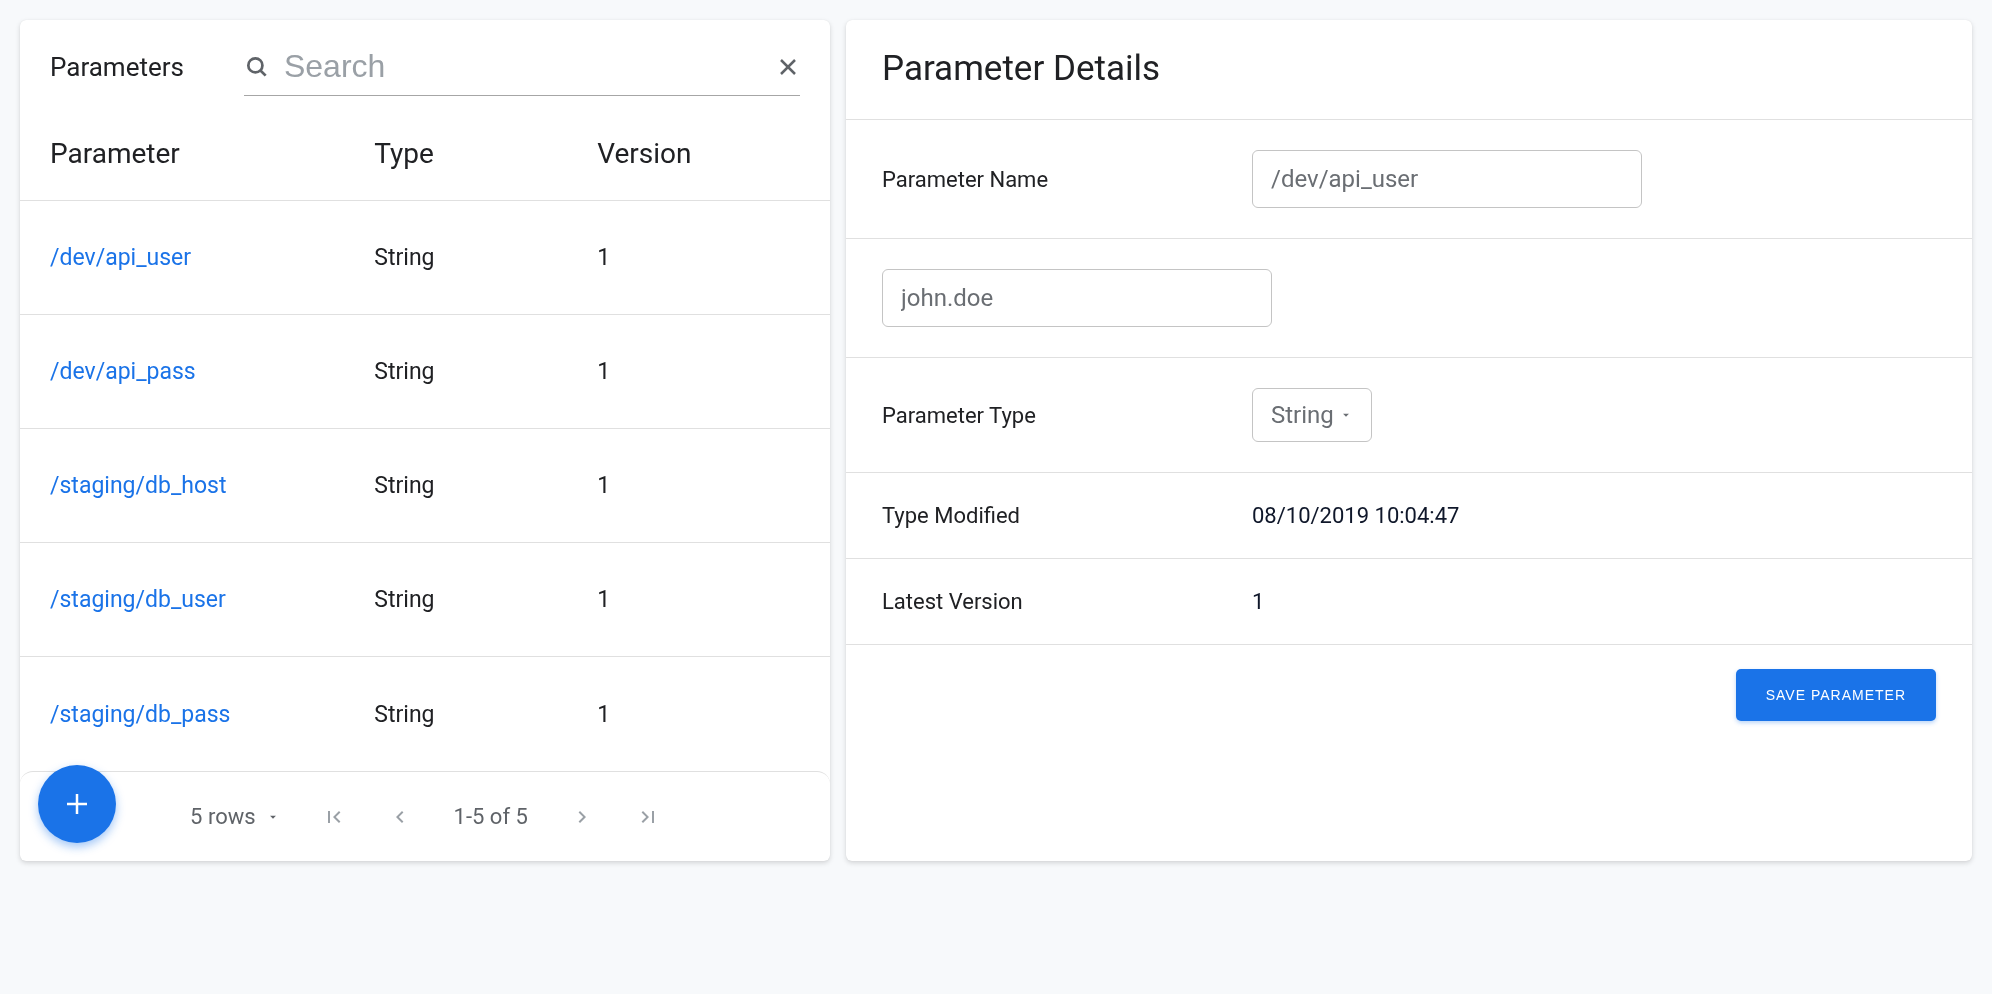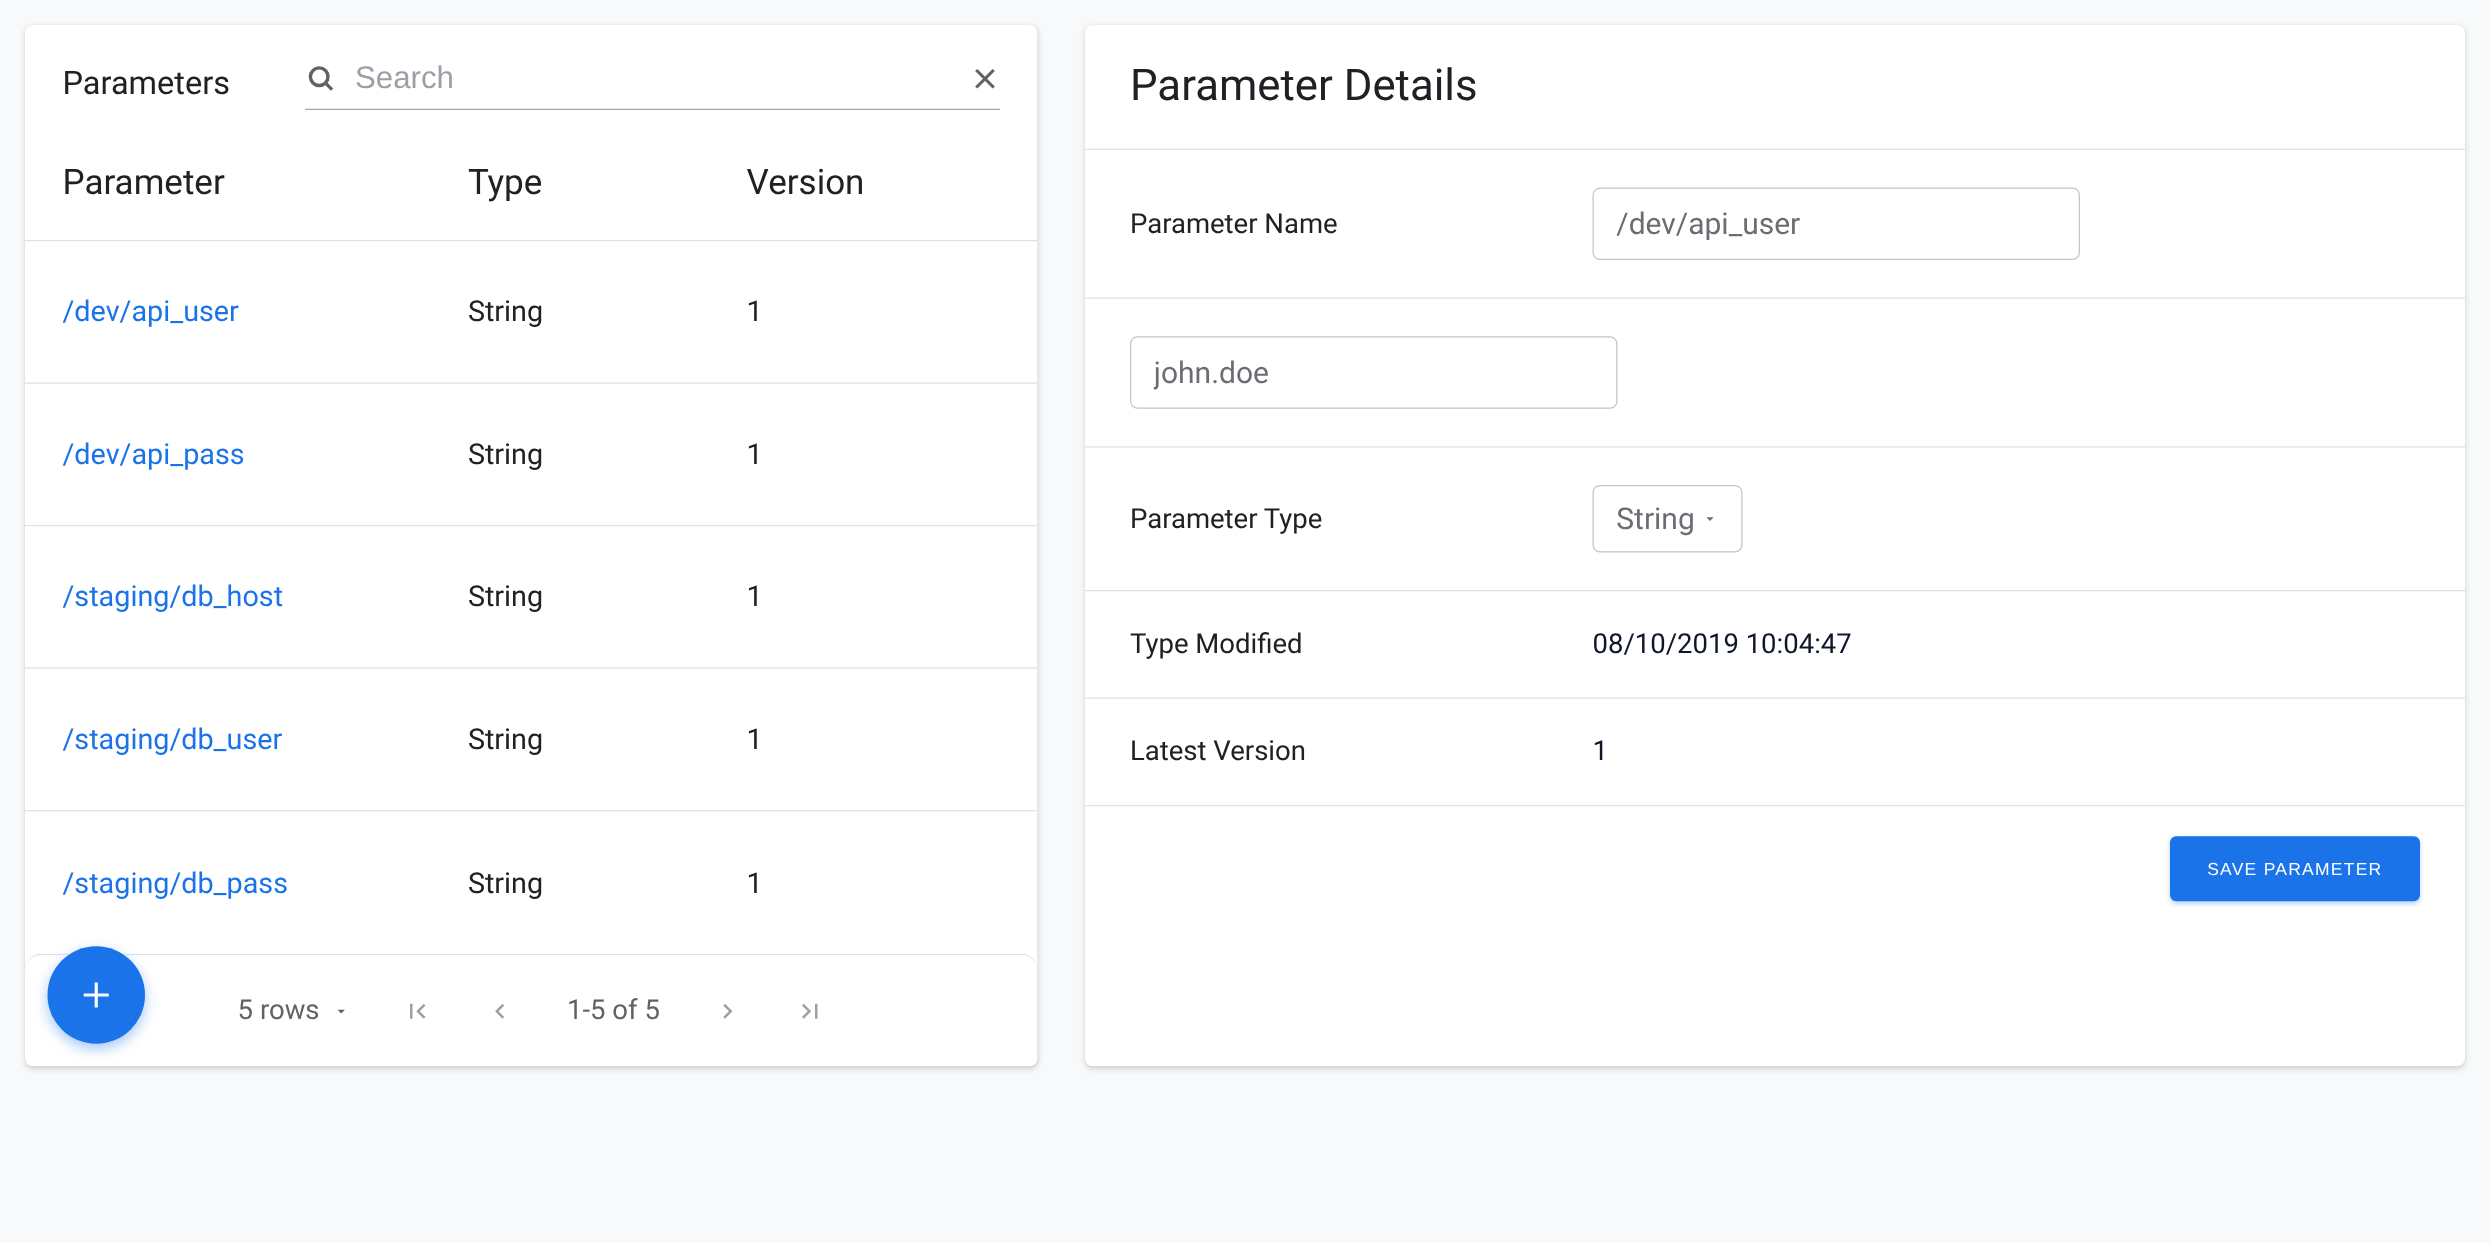--- a/index.html
+++ b/index.html
@@ -5,21 +5,21 @@
     * { box-sizing: border-box; margin: 0; padding: 0; }
     body {
       font-family: -apple-system, BlinkMacSystemFont, "Segoe UI", Roboto, Helvetica, Arial, sans-serif;
       background: #f7f9fb;
       padding: 20px;
       font-size: 16px;
       color: #202124;
     }
     .container {
       display: flex;
-      gap: 38px;
+      gap: 16px;
       max-width: 1992px;
     }
     .card {
       background: #fff;
       border-radius: 6px;
       box-shadow: 0 2px 5px rgba(0,0,0,0.15), 0 0 1px rgba(0,0,0,0.1);
       overflow: hidden;
       position: relative;
     }
     .left-card {
@@ -53,21 +53,21 @@
       gap: 14px;
     }
     .search-icon {
       color: #5f6368;
       flex-shrink: 0;
     }
     .search-input {
       flex: 1;
       border: none;
       outline: none;
-      font-size: 25px;
+      font-size: 32px;
       color: #5f6368;
       background: transparent;
     }
     .search-input::placeholder { color: #9aa0a6; }
     .clear-icon {
       color: #5f6368;
       cursor: pointer;
       flex-shrink: 0;
     }
 

